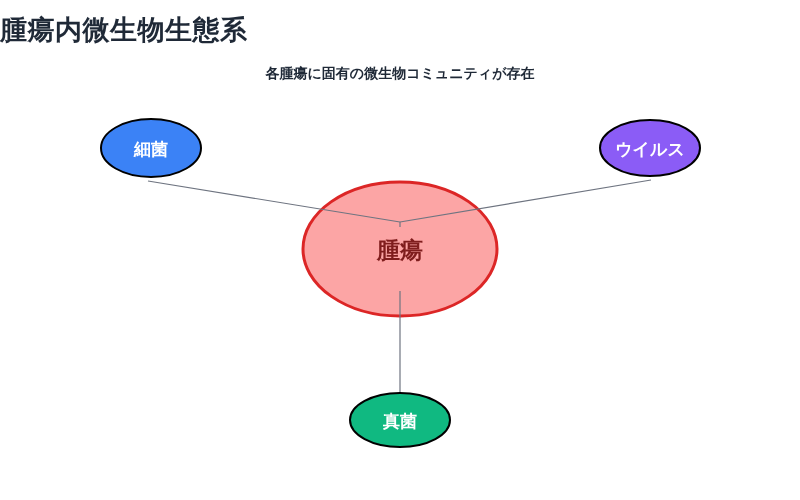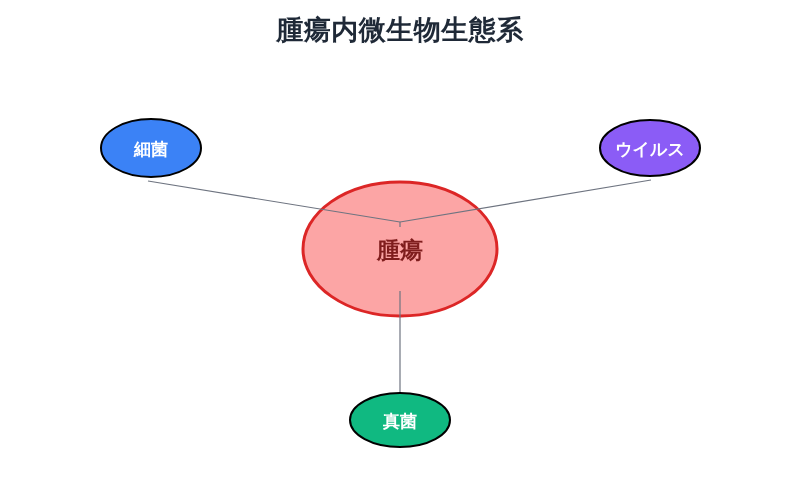--- a/index.html
+++ b/index.html
@@ -13,21 +13,21 @@
     width: 800px;
     height: 500px;
     background: #ffffff;
     overflow: hidden;
   }
   .diagram-title {
     position: absolute;
     top: 12px;
     left: 0;
     width: 800px;
-    text-align: center;
+    text-align: left;
     font-size: 27px;
     font-weight: bold;
     color: #1f2937;
     letter-spacing: 0.5px;
     margin: 0;
   }
   .diagram-subtitle {
     position: absolute;
     top: 65px;
     left: 0;
@@ -49,20 +49,21 @@
   .label-satellite { font-size: 17px; }
   .label-center   { font-size: 23px; }
 </style>
 </head>
 <body>
 
 <div class="stage">
 
   <h1 class="diagram-title">腫瘍内微生物生態系</h1>
 
+  <div class="diagram-subtitle">各腫瘍に固有の微生物コミュニティが存在</div>
 
   <svg class="graph" width="800" height="500" viewBox="0 0 800 500">
 
     <ellipse cx="400" cy="249" rx="97" ry="67" stroke-width="3" fill="#FCA5A5" stroke="#DC2626"></ellipse>
 
     <line x1="148" y1="181" x2="400" y2="222" stroke-width="1.2" stroke="#6E7480"></line>
     <line x1="651" y1="180" x2="400" y2="222" stroke-width="1.2" stroke="#6E7480"></line>
     <line x1="400" y1="222" x2="400" y2="227" stroke-width="1.2" stroke="#6E7480"></line>
     <line x1="400" y1="291" x2="400" y2="394" stroke-width="1.2" stroke="#6E7480"></line>
 

